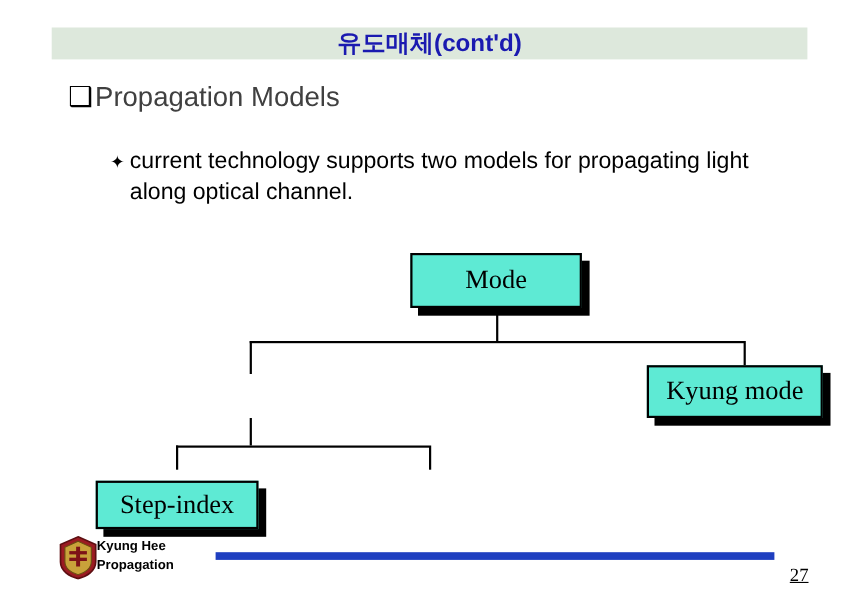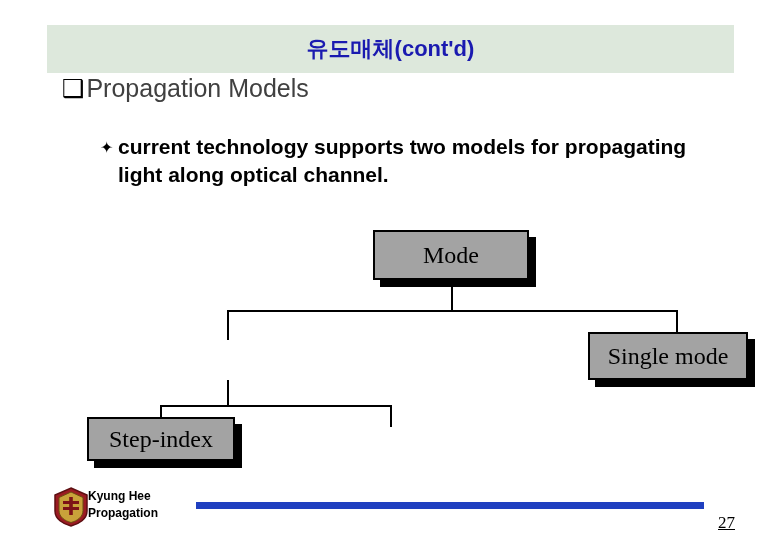--- a/index.html
+++ b/index.html
@@ -19,24 +19,24 @@
     left: 0; top: 0;
     width: 780px;
     height: 540px;
   }
   
   .title-bar {
     position: absolute;
     left: 47px;
     top: 25px;
     width: 687px;
-    height: 48px;
+    height: 29px;
     background: #dde8dc;
     display: flex;
-    align-items: center;
+    align-items: flex-end;
     justify-content: center;
   }
   .title-text {
     font-size: 22px;
     font-weight: bold;
     color: #1a1ab0;
     letter-spacing: 0px;
     white-space: nowrap;
   }
   
@@ -71,35 +71,35 @@
     top: 7px;
     font-size: 16px;
     color: #000000;
     font-family: "DejaVu Sans", sans-serif;
     line-height: 1;
   }
   .bullet2 .txt {
     display: block;
     margin-left: 18px;
     font-size: 21px;
-    font-weight: bold;
+    font-weight: normal;
     color: #000000;
     line-height: 1.35;
   }
   
   .diagram {
     position: absolute;
     left: 60px;
     top: 222px;
     width: 660px;
     height: 245px;
   }
   .node {
     position: absolute;
-    background: #a3a3a3;
+    background: #5eead4;
     border: 2px solid #000000;
     box-shadow: 7px 7px 0 0 #000000;
     display: flex;
     align-items: center;
     justify-content: center;
     font-family: "Liberation Serif", serif;
     color: #000000;
     box-sizing: border-box;
   }
   .node-label {
@@ -178,24 +178,24 @@
     <div class="line h" style="left:100px; top:183px; width:230px;"></div>
     <div class="line v" style="left:100px; top:183px; height:22px;"></div>
     <div class="line v" style="left:330px; top:183px; height:22px;"></div>
 
     <div class="node" style="left:313px; top:8px; width:156px; height:50px;">
       <span class="node-label">Mode</span>
     </div>
 
 
     <div class="node" style="left:528px; top:110px; width:160px; height:48px;">
-      <span class="node-label">Single mode</span>
+      <span class="node-label">Kyung mode</span>
     </div>
 
-    <div class="node" style="left:27px; top:195px; width:148px; height:44px;">
+    <div class="node" style="left:27px; top:215px; width:148px; height:44px;">
       <span class="node-label">Step-index</span>
     </div>
 
   </div>
 
   <div class="footer-logo">
     <svg width="38" height="40" viewBox="0 0 38 40" xmlns="http://www.w3.org/2000/svg">
       <path d="M19 1 L35 8 L35 24 C35 32 27 37 19 39 C11 37 3 32 3 24 L3 8 Z" fill="#9b1b22" stroke="#5d0f12" stroke-width="1.5"></path>
       <path d="M19 5 L31 10.5 L31 23.5 C31 30 25 34 19 35.5 C13 34 7 30 7 23.5 L7 10.5 Z" fill="#c9a23a" stroke="#6b4d10" stroke-width="1"></path>
       <rect x="11" y="14" width="16" height="3" fill="#7d1317"></rect>

